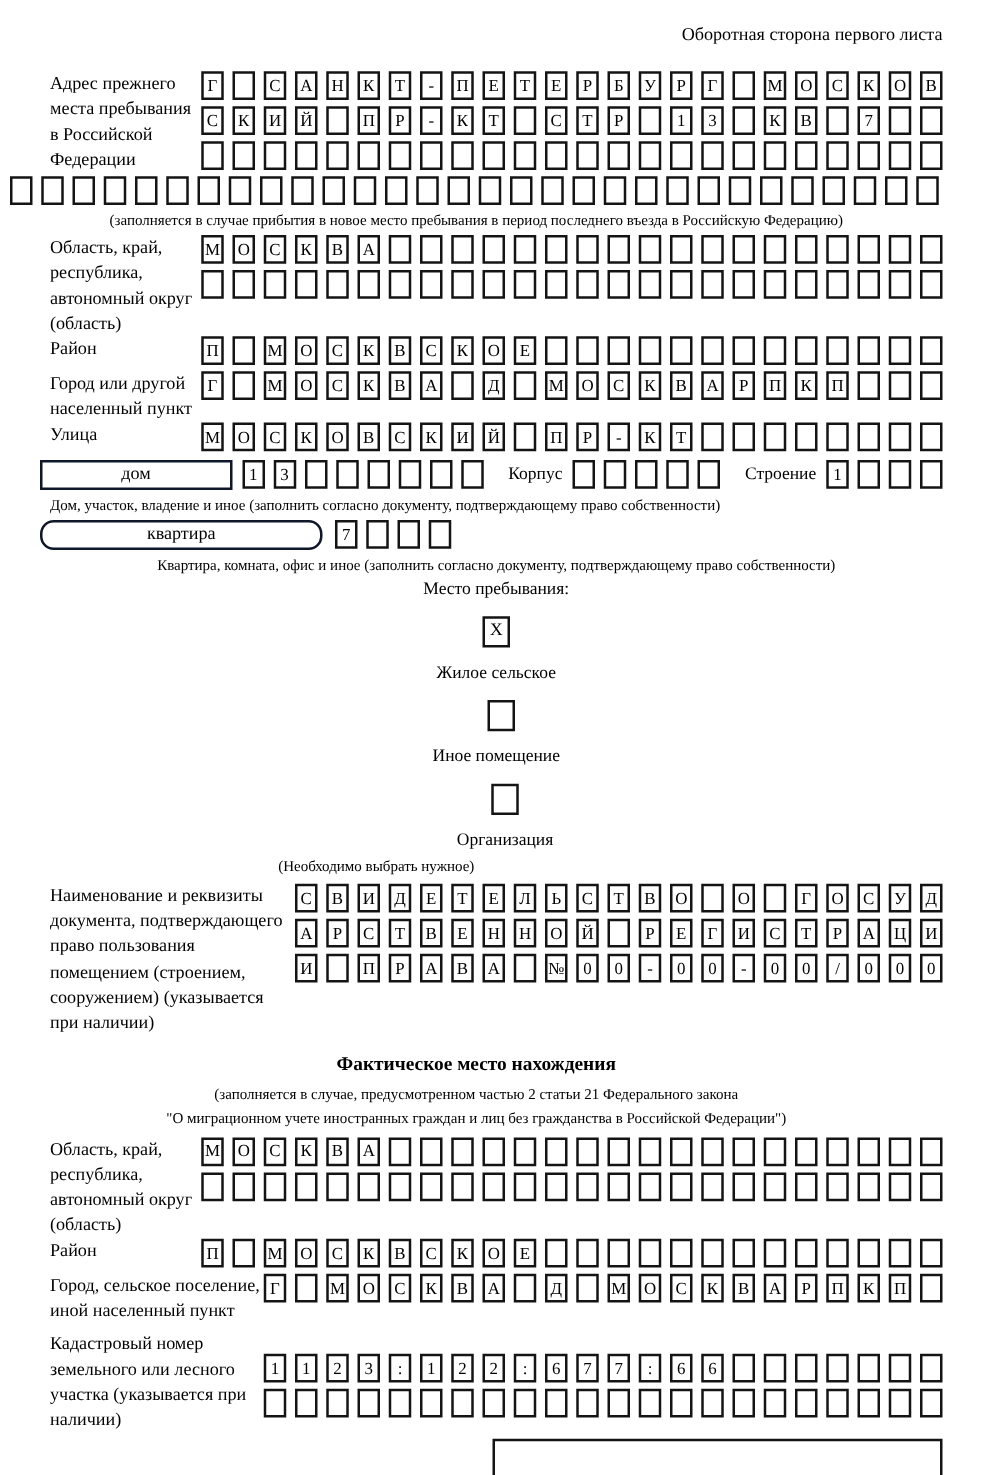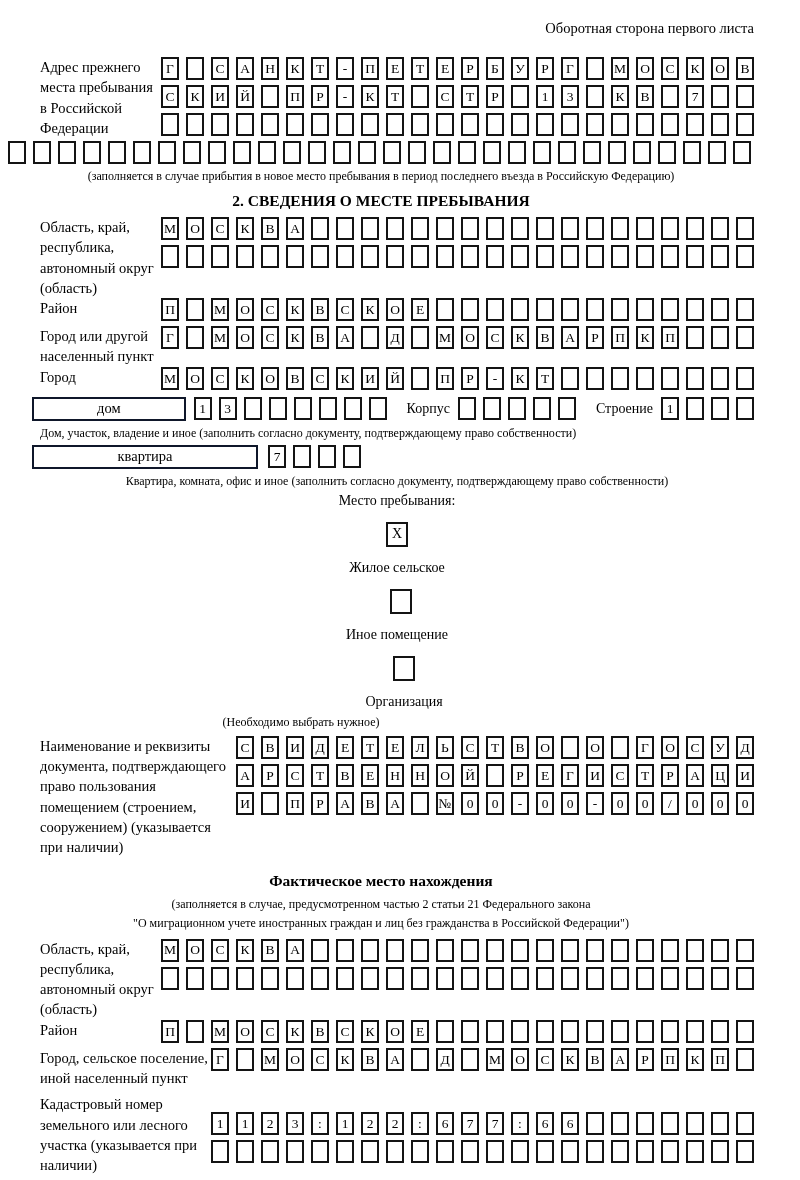--- a/index.html
+++ b/index.html
@@ -143,21 +143,20 @@
       <div class="cell"></div>
       <div class="cell"></div>
       <div class="cell"></div>
       <div class="cell"></div>
       <div class="cell"></div>
       <div class="cell"></div>
       <div class="cell"></div>
     </div>
   <div class="caption">(заполняется в случае прибытия в новое место пребывания в период последнего въезда в Российскую Федерацию)</div>
 
-  <div class="sec-title">2. СВЕДЕНИЯ О МЕСТЕ ПРЕБЫВАНИЯ</div>
 
   <div class="row">
     <div class="label">Область, край, республика, автономный округ (область)</div>
     <div class="cellblock">
       <div class="cells">
           <div class="cell">М</div>
           <div class="cell">О</div>
           <div class="cell">С</div>
           <div class="cell">К</div>
           <div class="cell">В</div>
@@ -268,21 +267,21 @@
           <div class="cell">К</div>
           <div class="cell">П</div>
           <div class="cell"></div>
           <div class="cell"></div>
           <div class="cell"></div>
         </div>
       </div>
   </div>
 
   <div class="row">
-    <div class="label">Город</div>
+    <div class="label">Улица</div>
     <div class="cellblock">
         <div class="cells">
           <div class="cell">М</div>
           <div class="cell">О</div>
           <div class="cell">С</div>
           <div class="cell">К</div>
           <div class="cell">О</div>
           <div class="cell">В</div>
           <div class="cell">С</div>
           <div class="cell">К</div>
@@ -330,21 +329,21 @@
     <div class="cells" style="margin-bottom:0;">
         <div class="cell">1</div>
         <div class="cell"></div>
         <div class="cell"></div>
         <div class="cell"></div>
       </div>
   </div>
   <div class="caption" style="text-align:left;padding-left:32px;">Дом, участок, владение и иное (заполнить согласно документу, подтверждающему право собственности)</div>
 
   <div class="inline-row" style="margin-left:24px;gap:10px;">
-    <div class="labelbox" style="width:226px;">квартира</div>
+    <div class="labelbox" style="width:226px;border-radius:11px;">квартира</div>
     <div class="cells" style="margin-bottom:0;">
         <div class="cell">7</div>
         <div class="cell"></div>
         <div class="cell"></div>
         <div class="cell"></div>
       </div>
   </div>
   <div class="caption" style="text-align:center;padding-left:32px;">Квартира, комната, офис и иное (заполнить согласно документу, подтверждающему право собственности)</div>
 
   <div class="inline-row" style="margin-left:32px;gap:13px;flex-direction:column;">

